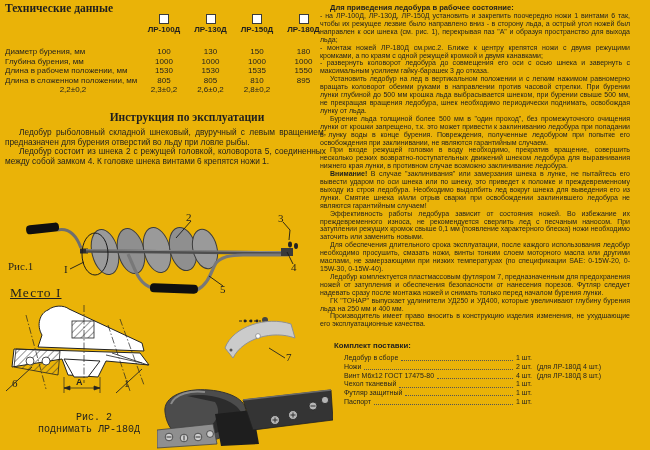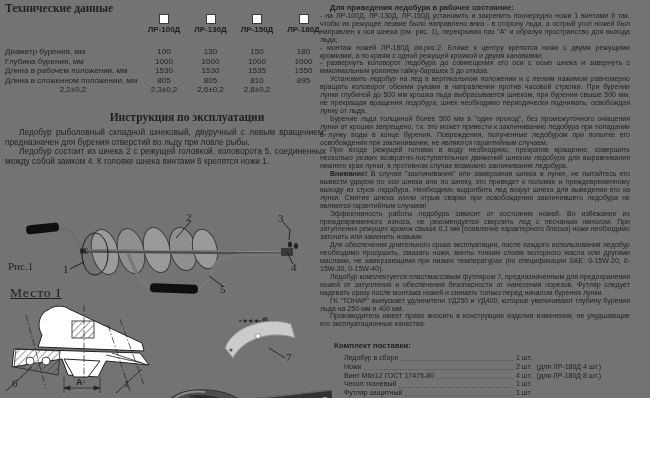--- a/index.html
+++ b/index.html
@@ -1,16 +1,16 @@
 <!DOCTYPE html>
 <html lang="ru"><head>
 <meta charset="utf-8">
 <style>
   html,body{margin:0;padding:0;}
-  .page{position:relative;width:650px;height:398px;background:#737373;overflow:hidden;
+  .page{position:relative;width:650px;height:450px;background:#eab308;overflow:hidden;
         font-family:"Liberation Sans",sans-serif;color:#1f1f1f;}
 
   
   .tech-title{position:absolute;left:5px;top:2px;font-family:"Liberation Serif",serif;
               font-weight:bold;font-size:11.5px;}
   .tech-grid{position:absolute;left:5px;top:13px;width:322px;display:grid;
              grid-template-columns:136px 46px 47px 46px 47px;}
   .cb-cell{display:flex;justify-content:center;align-items:flex-end;height:11px;}
   .checkbox{display:block;width:8px;height:8px;border:1px solid #3a3a3a;background:#fff;}
   .model{font-weight:bold;font-size:8px;text-align:center;height:12px;line-height:12px;}
@@ -28,22 +28,22 @@
   .figsvg{position:absolute;}
   #f1{left:0;top:211px;}
   #f2{left:2px;top:303px;}
   #f3{left:215px;top:312px;}
   #f4{left:157px;top:386px;}
   .fig-label{position:absolute;font-family:"Liberation Serif",serif;font-size:11px;}
   .fig-label.bold-a{font-family:"Liberation Sans",sans-serif;font-weight:bold;font-size:9px;}
   .fig1-cap{position:absolute;left:8px;top:260px;font-family:Liberation Serif, serif;font-size:11px;}
   .mesto{position:absolute;left:10px;top:285px;font-family:"Liberation Serif",serif;
          font-size:13.5px;text-decoration:underline;letter-spacing:1px;}
-  .fig2-cap{position:absolute;left:38px;top:400px;width:112px;
-            font-family:Liberation Serif, serif;font-size:13px;line-height:11.5px;}
+  .fig2-cap{position:absolute;left:38px;top:412px;width:112px;
+            font-family:Liberation Mono, monospace;font-size:10px;line-height:11.5px;}
   .fig2-cap .c1{text-align:center;}
 
   
   .right{position:absolute;left:320px;top:3px;width:310px;}
   .rh{margin:0;font-size:7.6px;font-weight:bold;text-indent:10px;}
   .rp{margin:0;font-size:7px;line-height:7.9px;text-align:justify;}
   .rp.ind{text-indent:10px;}
   .kit-title{margin:13px 0 4px 0;font-size:7.8px;font-weight:bold;text-indent:14px;}
   .kit{margin-left:24px;}
   .kit-row{display:flex;font-size:7px;line-height:8.7px;}

